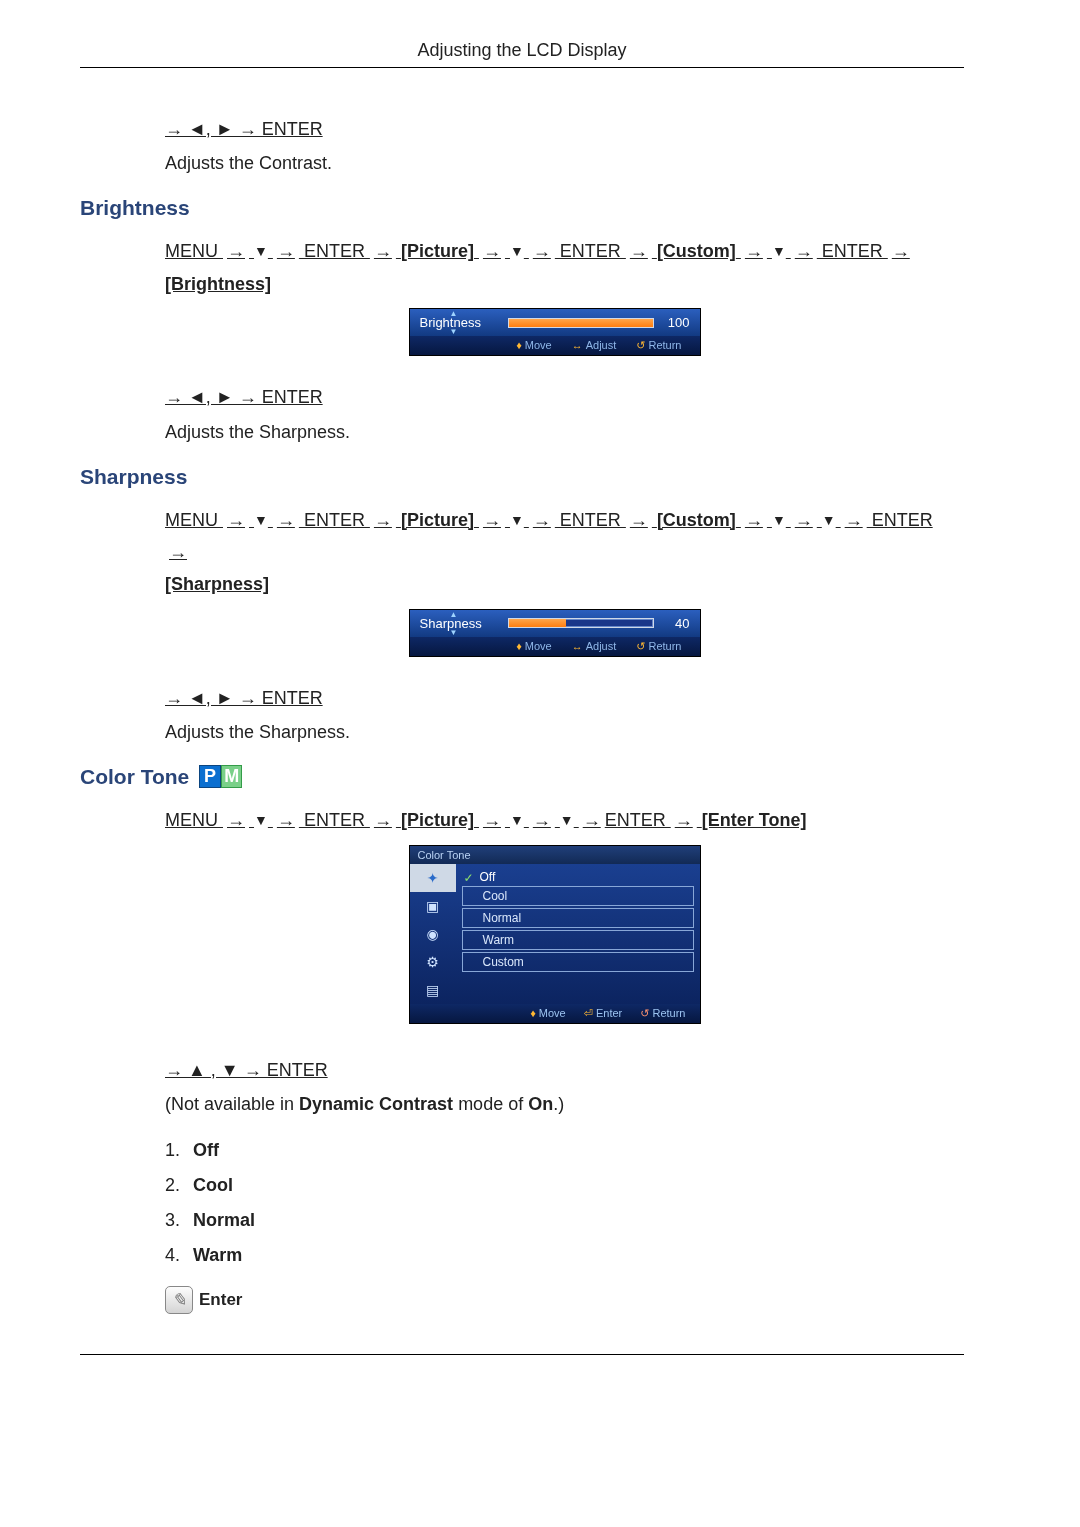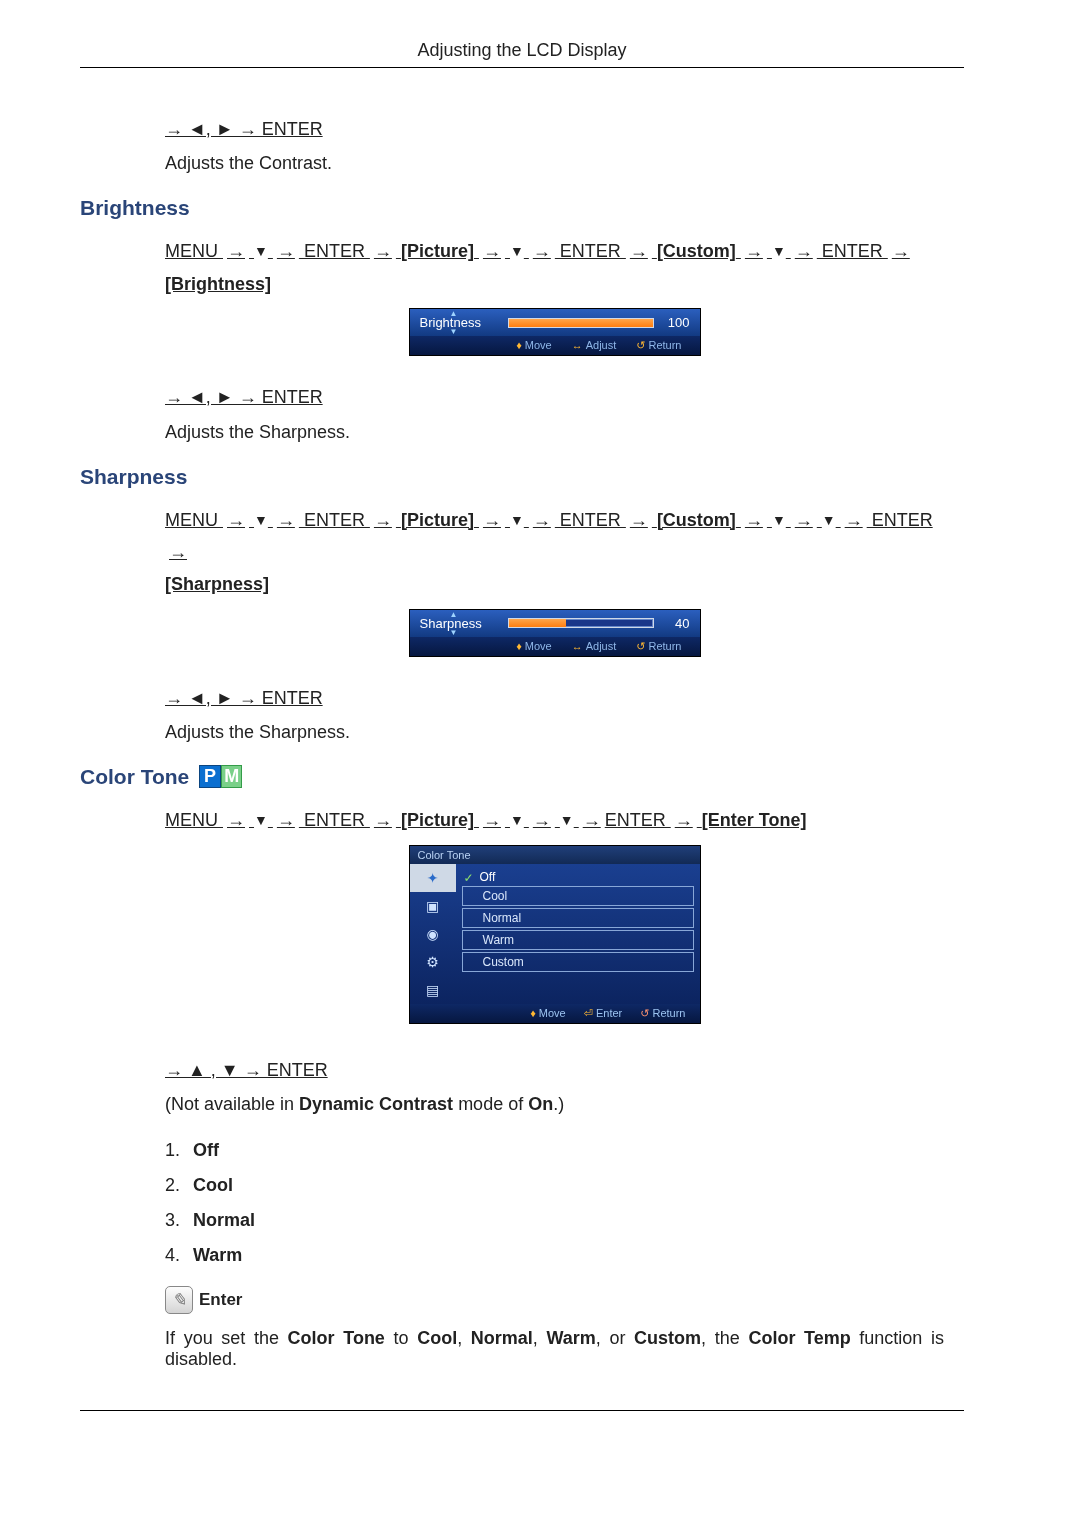--- a/index.html
+++ b/index.html
@@ -364,19 +364,16 @@
       <li><span class="num">2.</span><span class="lbl">Cool</span></li>
       <li><span class="num">3.</span><span class="lbl">Normal</span></li>
       <li><span class="num">4.</span><span class="lbl">Warm</span></li>
     </ol>
 
     <div class="note-row">
       <div class="note-icon">✎</div>
       <div class="note-label">Enter</div>
     </div>
 
-    <div class="just">
-      <span>If you set the </span><b>Color Tone</b><span> to </span><b>Cool</b><span>, </span><b>Normal</b><span>, </span><b>Warm</b><span>, or </span><b>Custom</b><span>, the </span><b>Color Temp</b><span> function is disabled.</span>
-    </div>
   </div>
 
   <div class="footer-rule"></div>
 </div>
 
 </body></html>

